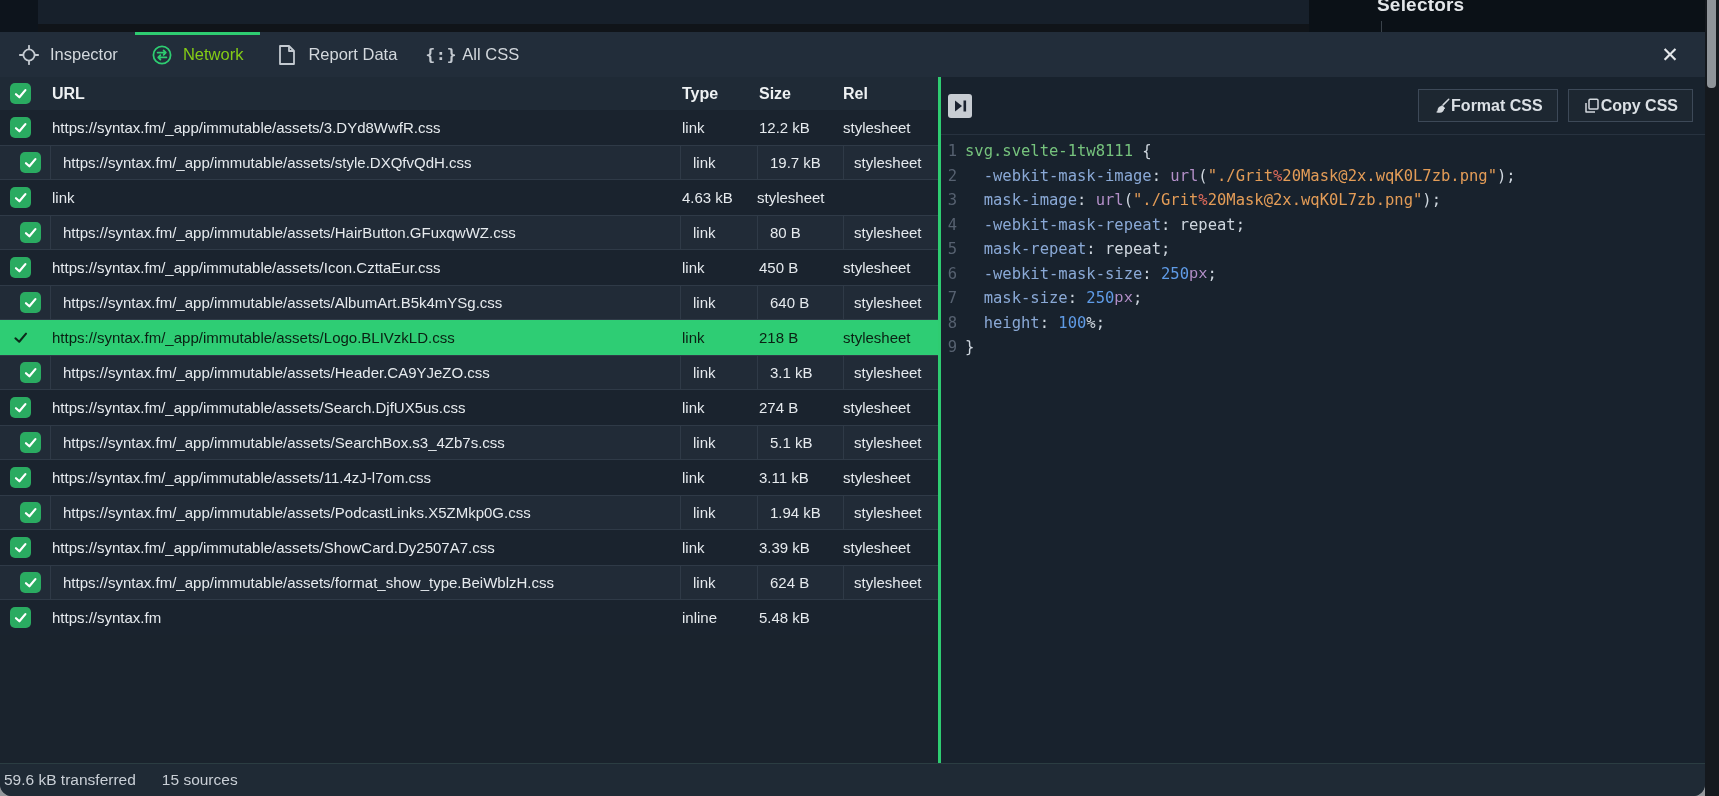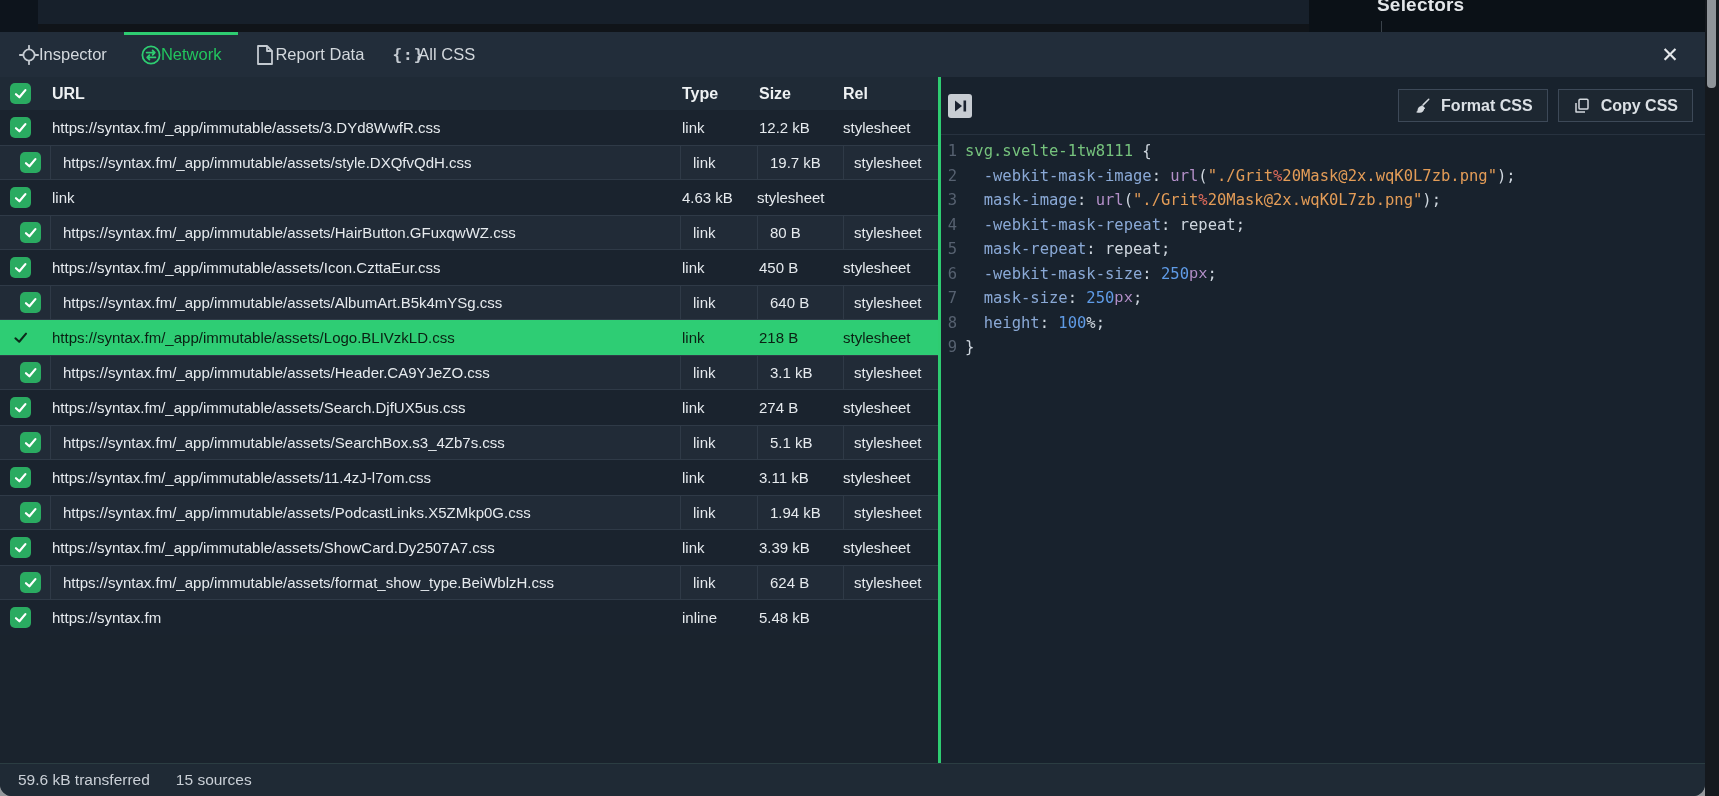--- a/index.html
+++ b/index.html
@@ -15,23 +15,23 @@
   .page-scroll-col { position:absolute; right:0; top:0; width:14px; height:796px; background:#15191e; }
   .page-scroll-thumb { position:absolute; left:2px; top:0; width:9px; height:88px; background:#8f9499; border-radius:0 0 4px 4px; }
   .corner-bg { position:absolute; left:0; top:780px; width:1705px; height:16px; background:#94989c; }
 
   
   .panel { position:absolute; left:0; top:32px; width:1705px; height:764px; background:#1b242f;
            border-radius:0 0 12px 12px; overflow:hidden; }
 
   
   .tabbar { position:absolute; left:0; top:0; width:100%; height:45px; background:#222d3a; display:flex; align-items:center; }
-  .tab { display:flex; align-items:center; height:45px; padding:8px 17px; color:#d3d8dd; font-size:16.5px; cursor:pointer; position:relative; }
+  .tab { display:flex; align-items:center; gap:11px; height:45px; padding:8px 17px; color:#d3d8dd; font-size:16.5px; cursor:pointer; position:relative; }
   .tab .tab-icon { width:20px; height:20px; display:flex; align-items:center; justify-content:center; color:#c4cad1; }
-  .tab.active { color:#22c55e; }
+  .tab.active { color:#84cc16; }
   .tab.active .tab-icon { color:#2ecc71; }
   .tab.active .tab-underline { position:absolute; left:0; top:0; width:100%; height:3px; background:#2ecc71; }
   .tab:first-child { margin-left:2px; }
   .braces-icon { font-family:"DejaVu Sans Mono", monospace; font-size:16px; letter-spacing:1px; color:inherit; font-weight:600; }
   .close-btn { position:absolute; right:22px; top:10px; width:26px; height:26px; color:#e4e7ea; font-size:21px;
                display:flex; align-items:center; justify-content:center; cursor:pointer; }
 
   
   .table-region { position:absolute; left:0; top:45px; width:938px; height:686px; background:#1a232d; }
   .trow { display:grid; grid-template-columns:40px 630px 77px 86px 105px; align-items:center; height:35px; font-size:15px; color:#e6eaee; }
@@ -51,21 +51,21 @@
 
   
   .divider { position:absolute; left:938px; top:45px; width:3px; height:686px; background:#2ecc71; }
 
   
   .code-panel { position:absolute; left:941px; top:45px; width:764px; height:686px; background:#18222d; }
   .code-toolbar { position:absolute; left:0; top:0; width:100%; height:58px; border-bottom:1px solid #27323f;
                   display:flex; align-items:center; }
   .toggle-icon { margin-left:7px; width:24px; height:24px; cursor:pointer; }
   .toolbar-buttons { margin-left:auto; margin-right:12px; display:flex; gap:10px; }
-  .tool-btn { height:33px; display:flex; align-items:center; gap:10px; padding:0 14px; background:rgba(255,255,255,0.025);
+  .tool-btn { height:33px; display:flex; align-items:center; padding:0 14px; background:rgba(255,255,255,0.025);
               border:1px solid #3d4958; color:#dbe0e5; font-size:16px; font-weight:600; cursor:pointer; }
   .tool-btn svg { color:#d4d9de; }
 
   .code-area { position:absolute; left:0; top:58px; right:0; bottom:0; padding-top:4px;
                font-family:"DejaVu Sans Mono", monospace; font-size:15.5px; line-height:24.5px; }
   .code-line { display:flex; white-space:pre; }
   .gutter { width:24px; text-align:right; padding-right:8px; color:#566170; flex:none; }
   .t-sel  { color:#76c37d; }
   .t-prop { color:#8aa9d6; }
   .t-punct{ color:#ced6de; }
@@ -73,21 +73,21 @@
   .t-str  { color:#e39c57; }
   .t-esc  { color:#de6a5a; }
   .t-num  { color:#5f9be6; }
   .t-unit { color:#b38fc8;font-family:Liberation Mono, monospace; }
   .t-val  { color:#ced6de; }
   .t-ws   { color:#ced6de; }
 
   
   .statusbar { position:absolute; left:0; top:731px; width:100%; height:33px; background:#1f2a35;
                border-top:1px solid #2b3d42; display:flex; align-items:center; color:#c9cfd6; font-size:15.5px; }
-  .statusbar .transferred { margin-left:18px; }
+  .statusbar .transferred { margin-left:4px; }
   .statusbar .sources { margin-left:26px; }
 </style>
 </head>
 <body>
 
 <div class="top-strip">
   <div class="notch"></div>
   <div class="bg-block">
     <div class="bg-selectors">Selectors</div>
     <div class="bg-colline"></div>

